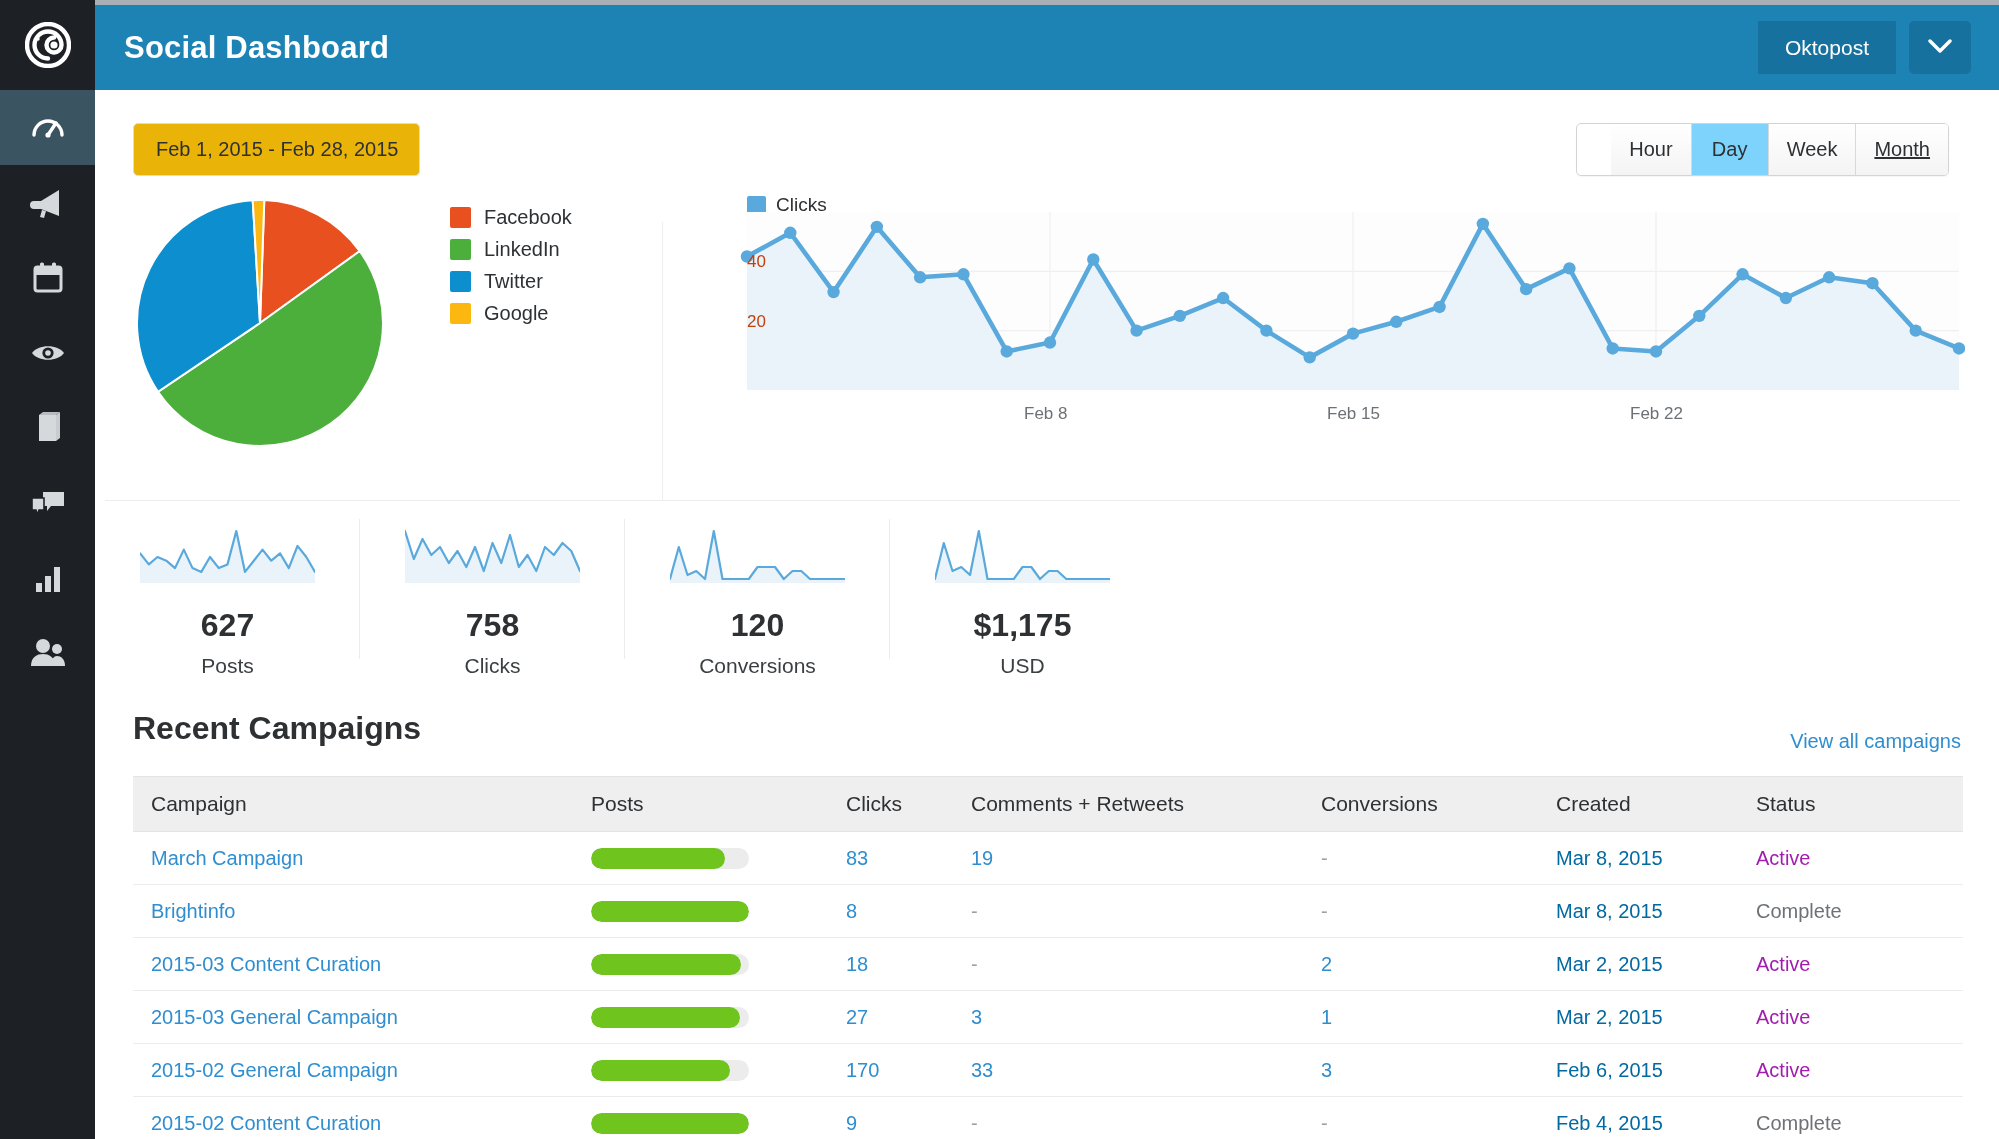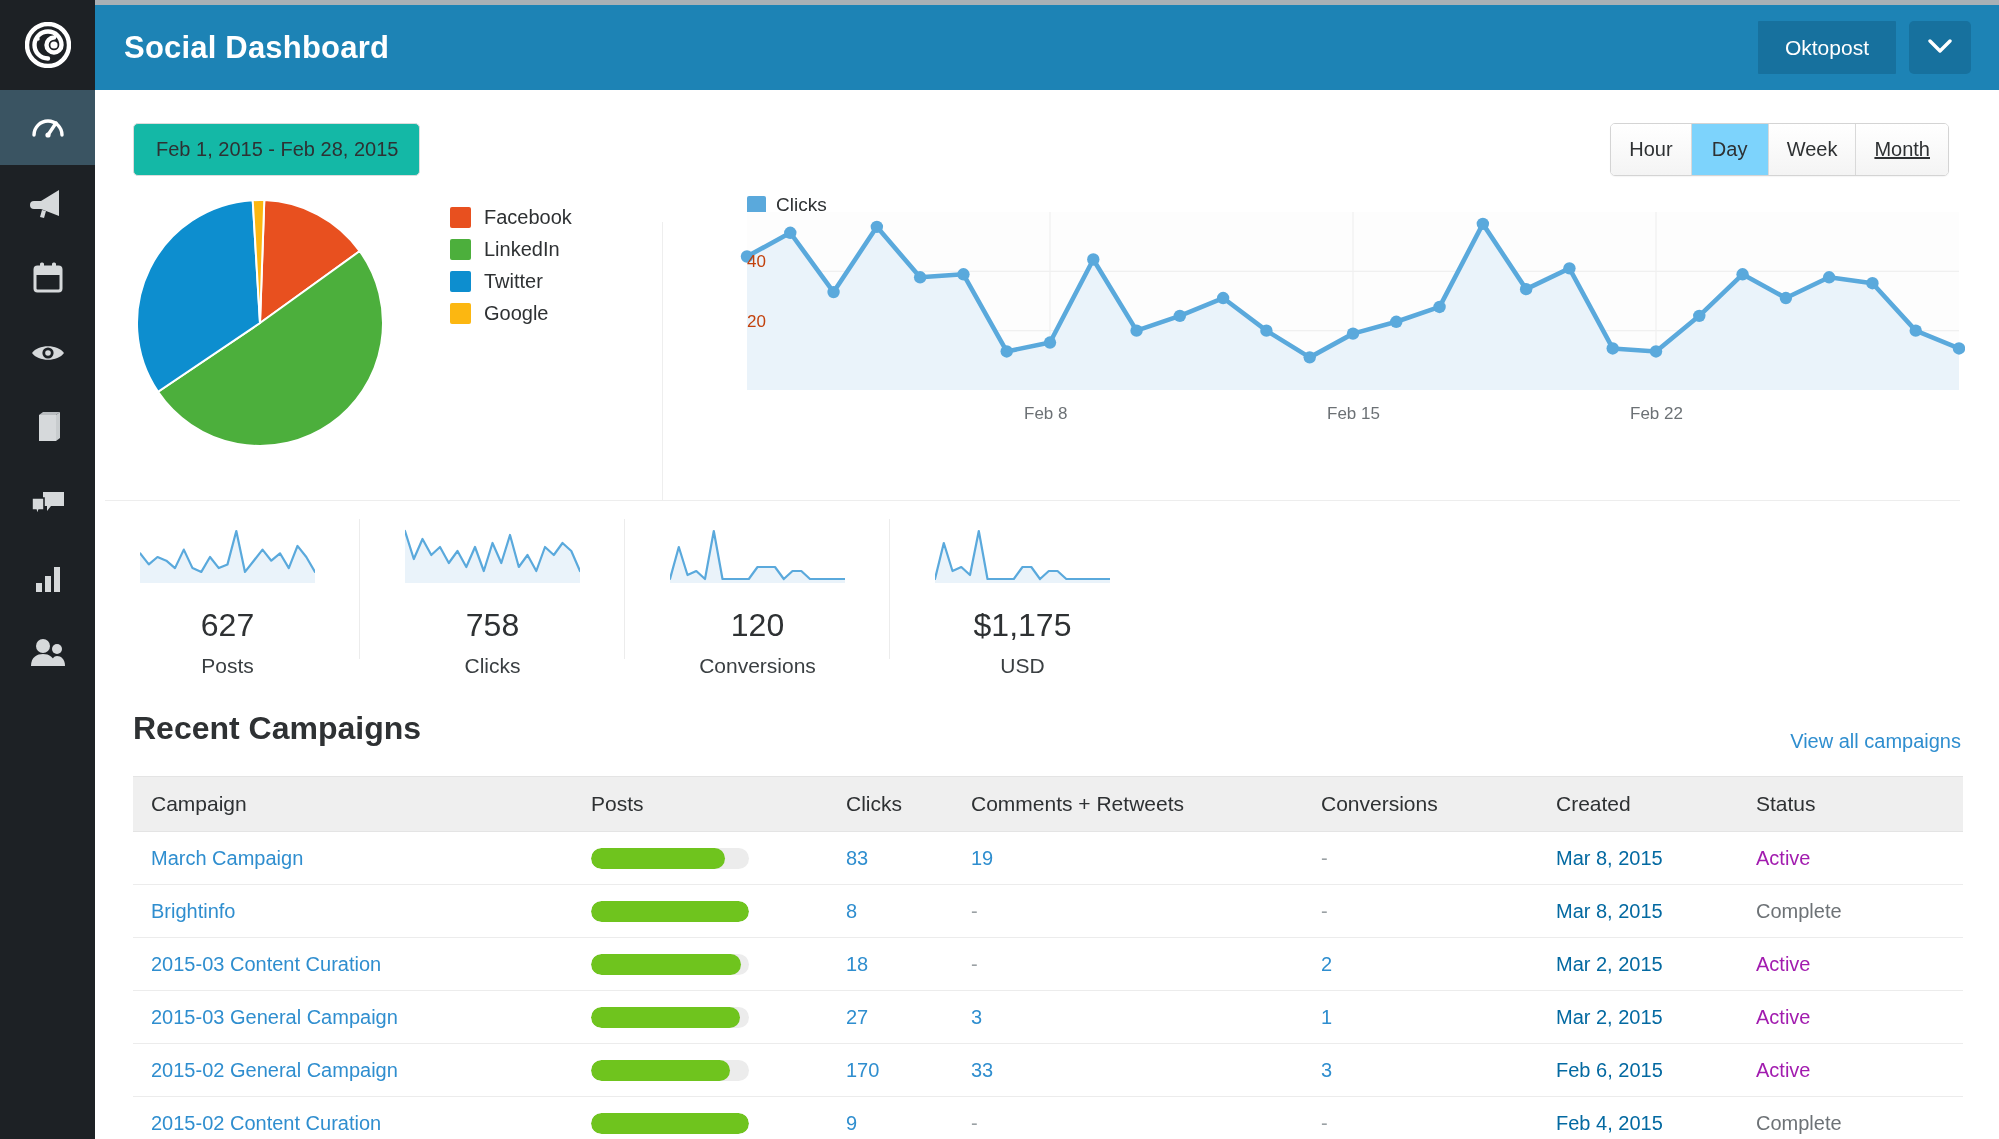--- a/index.html
+++ b/index.html
@@ -46,28 +46,29 @@
   }
   .btn-caret {
     background:#17719e; color:#fff; border:none; border-radius:5px;
     width:62px; height:53px; cursor:pointer; display:flex; align-items:center; justify-content:center;
   }
 
   
   .toolbar { position:absolute; left:95px; top:90px; width:1904px; height:90px; }
   .daterange {
     position:absolute; left:38px; top:33px; width:287px; height:53px;
-    border:1px solid #dcdcdc; border-radius:5px; background:#14b8a6;
+    border:1px solid #dcdcdc; border-radius:5px; background:#eab308;
     display:flex; align-items:center; padding-left:22px;
     font-size:20px; color:#2e3133; cursor:pointer;
   }
   .period-group {
     position:absolute; right:50px; top:33px; display:flex;
     border:1px solid #d4d4d4; border-radius:5px; overflow:hidden;
     box-shadow:0 1px 1px rgba(0,0,0,.04);
+    padding-left:34px;
   }
   .period-btn {
     height:51px; min-width:77px; padding:0 18px;
     background:linear-gradient(#ffffff,#f4f4f4);
     border:none; border-right:1px solid #d9d9d9;
     font-family:inherit; font-size:20px; color:#2e3133; cursor:pointer;
     display:flex; align-items:center; justify-content:center;
   }
   .period-btn:last-child { border-right:none;text-decoration:underline; }
   .period-btn.active { background:#7dd3fc; }
@@ -93,21 +94,21 @@
   
   .kpis { position:absolute; left:95px; top:505px; width:1904px; height:180px; display:flex; }
   .kpi {
     width:265px; position:relative; padding-top:22px;
     display:flex; flex-direction:column; align-items:center;
   }
   .kpi:not(:last-child)::after {
     content:""; position:absolute; right:0; top:14px; width:1px; height:140px; background:#ececec;
   }
   .kpi-spark { width:175px; height:62px; }
-  .kpi-value { font-size:32px; font-weight:normal; color:#2e3133; margin-top:18px; }
+  .kpi-value { font-size:32px; font-weight:bold; color:#2e3133; margin-top:18px; }
   .kpi-label { font-size:21px; color:#3a3f42; margin-top:10px; }
 
   
   .section { position:absolute; left:95px; top:710px; width:1904px; }
   .section-head { position:relative; height:66px; padding:0 40px; }
   .section-title { font-size:32px; color:#2e3133; position:absolute; left:38px; top:0; }
   .view-all {
     position:absolute; right:38px; top:20px; font-size:20px; color:#2f8ecf;
     text-decoration:none; cursor:pointer;
   }

